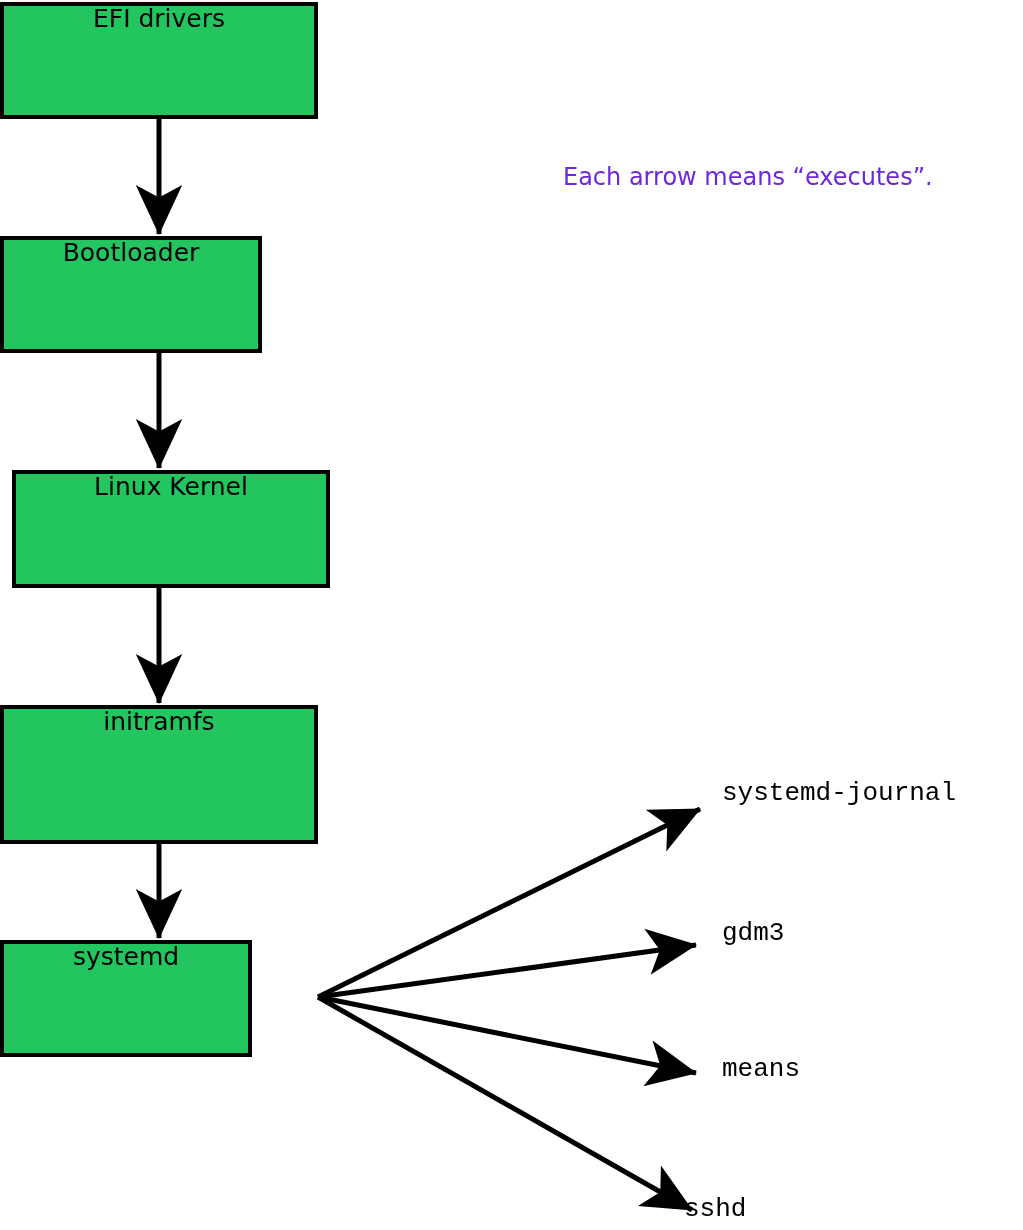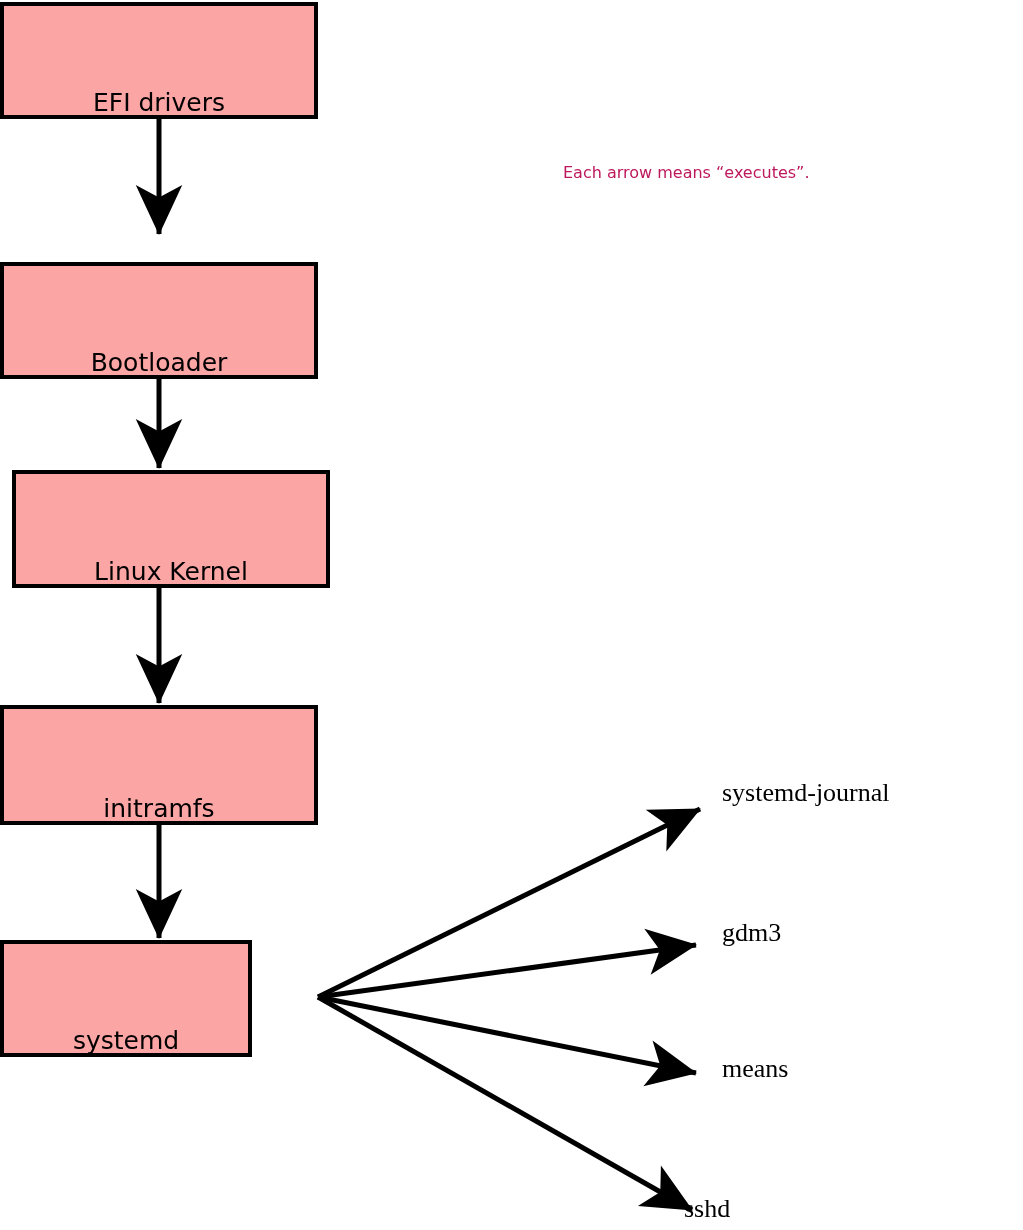--- a/index.html
+++ b/index.html
@@ -20,51 +20,51 @@
     top: 0;
     left: 0;
     width: 1023px;
     height: 1230px;
   }
 
   
   .node-box {
     position: absolute;
     box-sizing: border-box;
-    background: #fca5a5;
+    background: #22c55e;
     border: 4px solid #000000;
     display: flex;
-    align-items: flex-end;
+    align-items: flex-start;
     justify-content: center;
   }
   .node-label {
     font-family: "DejaVu Sans", sans-serif;
     font-size: 25px;
     line-height: 1;
     color: #000000;
     white-space: nowrap;
   }
 
   
   .leaf-label {
     position: absolute;
-    font-family: Liberation Serif, serif;
+    font-family: Liberation Mono, monospace;
     font-size: 26px;
     line-height: 1;
     color: #000000;
     white-space: nowrap;
   }
 
   
   .caption {
     position: absolute;
     font-family: "DejaVu Sans", sans-serif;
-    font-size: 16px;
+    font-size: 24px;
     line-height: 1;
-    color: #be185d;
+    color: #6d28d9;
     white-space: nowrap;
   }
 </style>
 </head>
 <body>
 
 <svg id="canvas" viewBox="0 0 1023 1230" xmlns="http://www.w3.org/2000/svg">
   <defs>
 
     <marker id="dart" markerWidth="12" markerHeight="12" refX="10.4" refY="5" orient="auto" markerUnits="strokeWidth">
@@ -84,29 +84,29 @@
     <line x1="318" y1="997" x2="696" y2="945" stroke="#000000" stroke-width="5" marker-end="url(#dart)"></line>
     <line x1="318" y1="997" x2="696" y2="1073" stroke="#000000" stroke-width="5" marker-end="url(#dart)"></line>
     <line x1="318" y1="997" x2="692" y2="1210" stroke="#000000" stroke-width="5" marker-end="url(#dart)"></line>
   </g>
 </svg>
 
 <div class="node-box" style="left:0px; top:2px; width:318px; height:117px;">
   <span class="node-label">EFI drivers</span>
 </div>
 
-<div class="node-box" style="left:0px; top:236px; width:318px; height:117px;margin-top:26px;">
+<div class="node-box" style="left:0px; top:236px; width:262px; height:117px;">
   <span class="node-label">Bootloader</span>
 </div>
 
 <div class="node-box" style="left:12px; top:470px; width:318px; height:118px;">
   <span class="node-label">Linux Kernel</span>
 </div>
 
-<div class="node-box" style="left:0px; top:705px; width:318px; height:120px;">
+<div class="node-box" style="left:0px; top:705px; width:318px; height:139px;">
   <span class="node-label">initramfs</span>
 </div>
 
 <div class="node-box" style="left:0px; top:940px; width:252px; height:117px;">
   <span class="node-label">systemd</span>
 </div>
 
 <div class="leaf-label" style="left:722px; top:780px;">systemd-journal</div>
 
 <div class="leaf-label" style="left:722px; top:920px;">gdm3</div>

